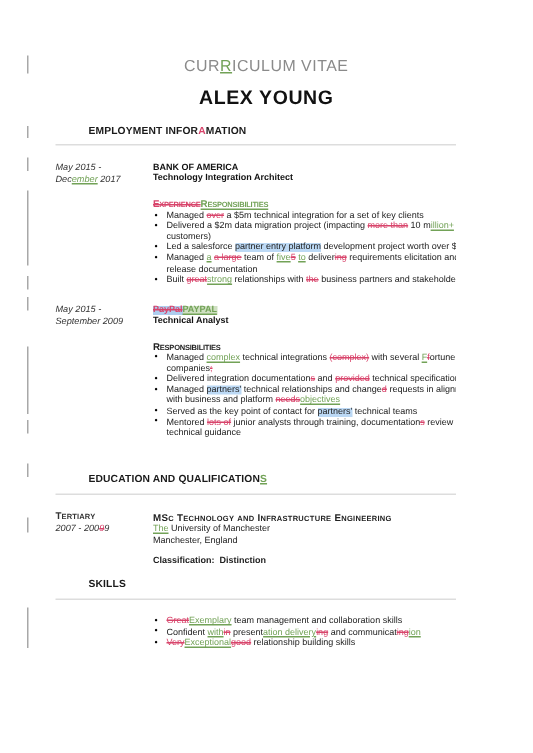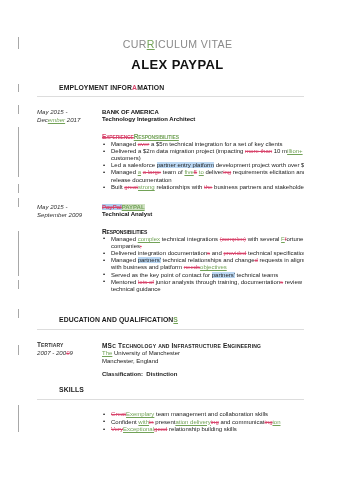--- a/index.html
+++ b/index.html
@@ -47,21 +47,21 @@
   <div class="cbar" style="top:127px;height:50px;"></div>
   <div class="cbar" style="top:184px;height:9px;"></div>
   <div class="cbar" style="top:198px;height:9px;"></div>
   <div class="cbar" style="top:231px;height:45px;"></div>
   <div class="cbar" style="top:280px;height:9px;"></div>
   <div class="cbar" style="top:309px;height:9px;"></div>
   <div class="cbar" style="top:345px;height:10px;"></div>
   <div class="cbar" style="top:405px;height:27px;"></div>
 
   <div class="doctitle">CUR<span class="ins">R</span>ICULUM VITAE</div>
-  <div class="name">ALEX PAYPAL</div>
+  <div class="name">ALEX YOUNG</div>
 
   <div class="sechead" style="left:59px;top:84px;">EMPLOYMENT INFOR<span style="color:#d8446b">A</span>MATION</div>
   <div class="rule" style="left:37px;top:96px;width:281px;"></div>
 
   <div class="dates" style="top:108.3px;">
     <div>May 2015 -</div>
     <div>Dec<span class="ins">ember</span> 2017</div>
   </div>
   <div class="body" style="top:109.3px;">
     <div class="org">BANK OF AMERICA</div>

